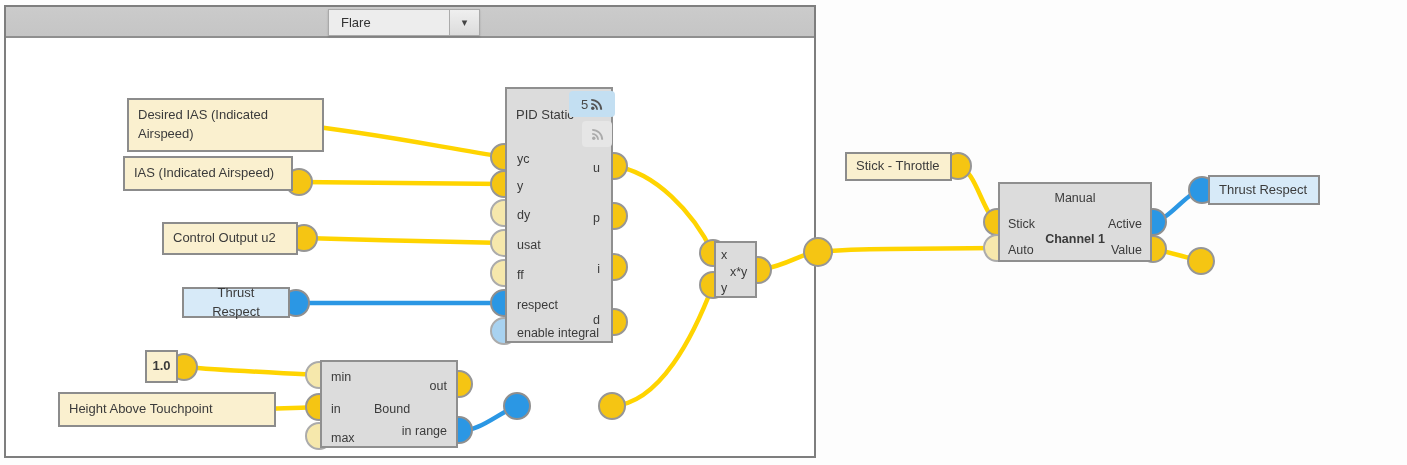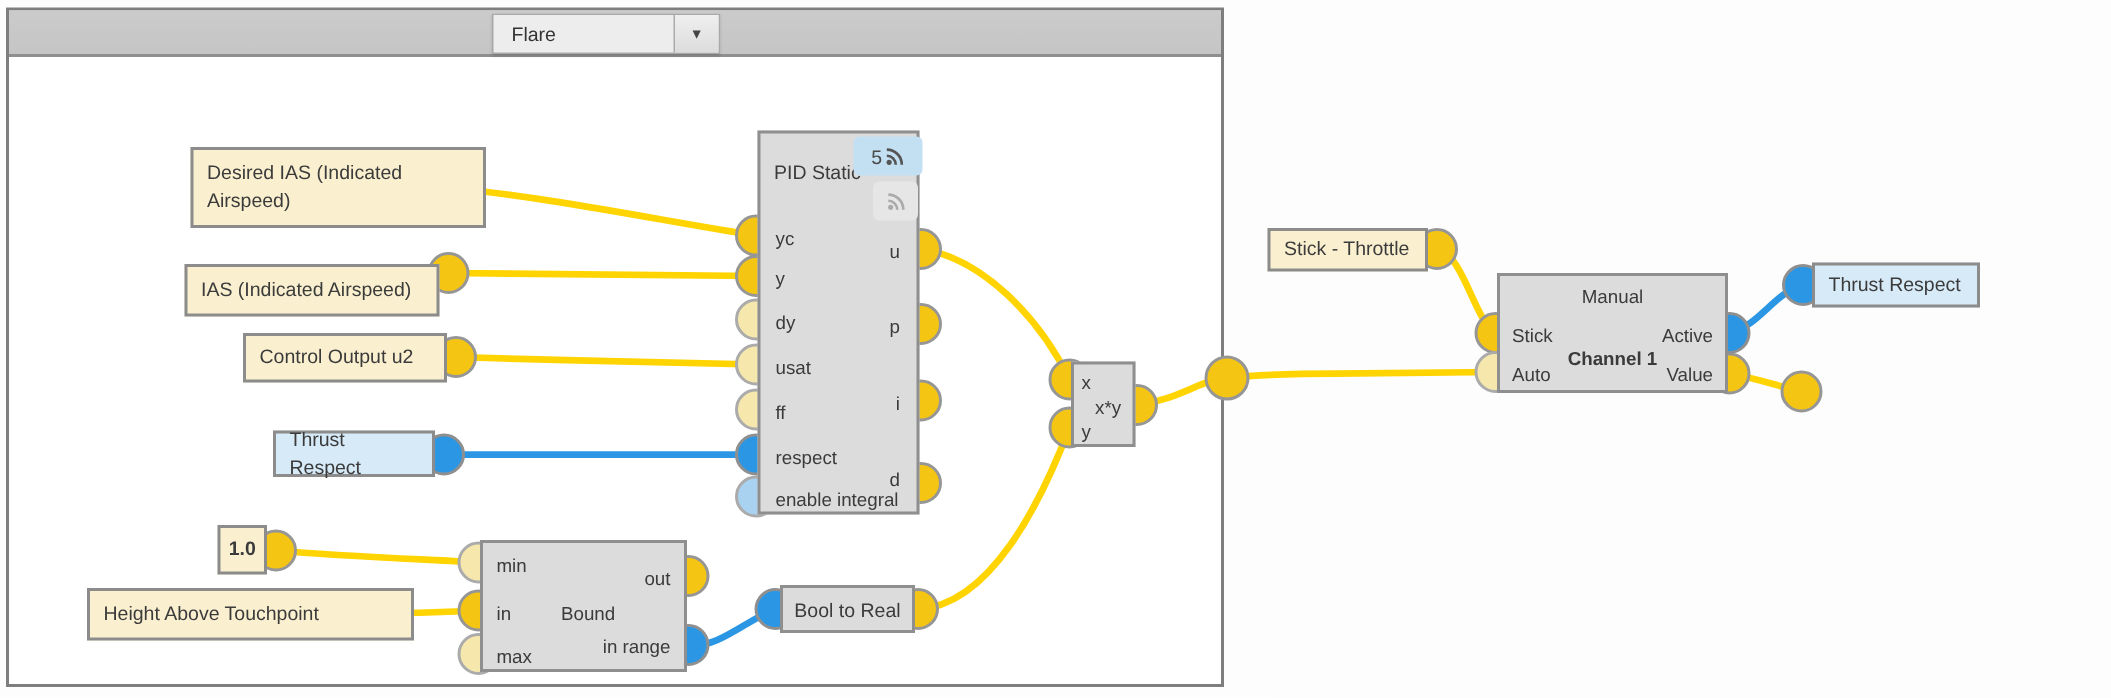--- a/index.html
+++ b/index.html
@@ -13,21 +13,21 @@
             border:1px solid #A9A9A9;box-sizing:border-box;display:flex;align-items:center;
             font-size:13px;color:#333;box-shadow:0 1px 2px rgba(0,0,0,.15);}
   .dropdown-text{padding-left:12px;flex:1;}
   .dropdown-btn{width:30px;height:100%;background:linear-gradient(#EFEFEF,#DCDCDC);
                 border-left:1px solid #ABABAB;display:flex;align-items:center;justify-content:center;
                 font-size:11px;color:#444;box-sizing:border-box;}
   svg.wires{position:absolute;left:0;top:0;z-index:5;}
   .box{position:absolute;border:2px solid #8C8C8C;background:#FAF0CF;color:#3B3B3B;
        font-size:13px;line-height:1.45;display:flex;align-items:center;padding:2px 9px;
        z-index:10;box-sizing:border-box;}
-  .box.blue{background:#D7EAF8;}
+  .box.blue{background:#D7EAF8;text-align:center;}
   .box.bold{font-weight:bold;justify-content:center;padding:2px 4px;}
   .node{position:absolute;background:#DCDCDC;border:2px solid #8F8F8F;z-index:10;
         box-sizing:border-box;color:#3B3B3B;font-size:13px;}
   .plabel{position:absolute;font-size:12.5px;color:#3B3B3B;transform:translateY(-50%);white-space:nowrap;}
   .ntitle{position:absolute;font-size:13px;color:#3B3B3B;white-space:nowrap;}
   .badge{position:absolute;border-radius:4px;display:flex;align-items:center;justify-content:center;gap:2px;}
   .badge.blue{background:#C3DFF2;color:#4A4A4A;font-size:13px;}
   .badge.gray{background:#E6E6E6;}
   .bold-label{font-weight:bold;text-align:right;}
 </style>
@@ -106,21 +106,21 @@
     </g>
 
     <g fill="#A8D2F0" stroke="#ABABAB" stroke-width="2">
       <circle cx="504" cy="331" r="13"></circle>
     </g>
   </svg>
 
   <div class="box" style="left:95px;top:98px;width:197px;height:54px;margin-left:32px;">
     <span>Desired IAS (Indicated Airspeed)</span>
   </div>
-  <div class="box" style="left:123px;top:176px;width:170px;height:35px;">
+  <div class="box" style="left:123px;top:156px;width:170px;height:35px;">
     <span>IAS (Indicated Airspeed)</span>
   </div>
   <div class="box" style="left:162px;top:222px;width:136px;height:33px;">
     <span>Control Output u2</span>
   </div>
   <div class="box blue" style="left:182px;top:287px;width:108px;height:31px;">
     <span>Thrust Respect</span>
   </div>
   <div class="box bold" style="left:145px;top:350px;width:33px;height:33px;">
     <span>1.0</span>
@@ -173,23 +173,20 @@
 
   <div class="node" style="left:320px;top:360px;width:138px;height:88px;">
     <span class="plabel" style="left:9px;top:15px;">min</span>
     <span class="plabel" style="left:9px;top:47px;">in</span>
     <span class="plabel" style="left:9px;top:76px;">max</span>
     <span class="plabel" style="left:52px;top:47px;">Bound</span>
     <span class="plabel" style="right:9px;top:24px;">out</span>
     <span class="plabel" style="right:9px;top:69px;">in range</span>
   </div>
 
-  <div class="node" style="left:520px;top:390px;width:90px;height:32px;display:flex;align-items:center;justify-content:center;">
-    <span>Bool to Real</span>
-  </div>
 
   <div class="node" style="left:998px;top:182px;width:154px;height:80px;">
     <span class="plabel" style="left:50%;transform:translate(-50%,-50%);top:14px;">Manual</span>
     <span class="plabel bold-label" style="left:50%;transform:translate(-50%,-50%);top:55px;">Channel 1</span>
     <span class="plabel" style="left:8px;top:40px;">Stick</span>
     <span class="plabel" style="left:8px;top:66px;">Auto</span>
     <span class="plabel" style="right:8px;top:40px;">Active</span>
     <span class="plabel" style="right:8px;top:66px;">Value</span>
   </div>
 

